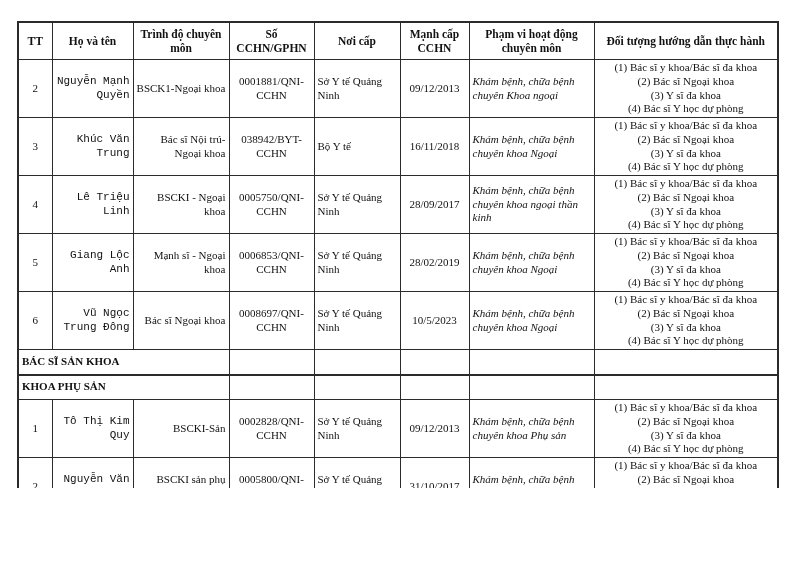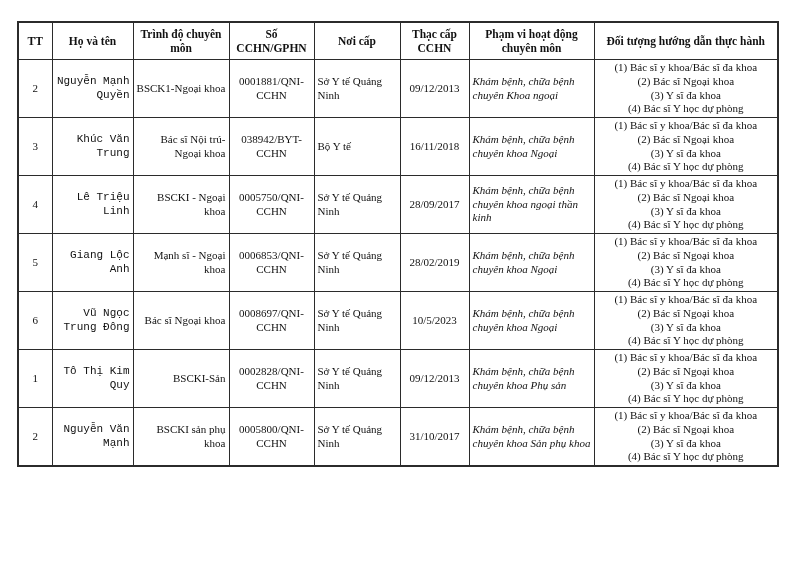--- a/index.html
+++ b/index.html
@@ -78,21 +78,21 @@
       <col style="width:125px">
       <col style="width:184px">
     </colgroup>
     <thead>
       <tr class="header-row">
         <th>TT</th>
         <th>Họ và tên</th>
         <th>Trình độ chuyên môn</th>
         <th>Số CCHN/GPHN</th>
         <th>Nơi cấp</th>
-        <th>Thạc cấp CCHN</th>
+        <th>Mạnh cấp CCHN</th>
         <th>Phạm vi hoạt động chuyên môn</th>
         <th>Đối tượng hướng dẫn thực hành</th>
       </tr>
     </thead>
     <tbody>
 
     <tr class="row-data">
           <td class="c-tt">2</td>
           <td class="c-name">Nguyễn Mạnh Quyền</td>
           <td class="c-qual">BSCK1-Ngoại khoa</td>
@@ -160,20 +160,36 @@
           <td class="c-issuer">Sở Y tế Quảng Ninh</td>
           <td class="c-date">10/5/2023</td>
           <td class="c-scope">Khám bệnh, chữa bệnh chuyên khoa Ngoại</td>
           <td class="c-subj">
             <div class="subject-line">(1) Bác sĩ y khoa/Bác sĩ đa khoa</div>
             <div class="subject-line">(2) Bác sĩ Ngoại khoa</div>
             <div class="subject-line">(3) Y sĩ đa khoa</div>
             <div class="subject-line">(4) Bác sĩ Y học dự phòng</div>
           </td>
         </tr>
+        <tr class="row-section thick-bottom">
+          <td colspan="3" class="section-cell">BÁC SĨ SẢN KHOA</td>
+          <td></td>
+          <td></td>
+          <td></td>
+          <td></td>
+          <td></td>
+        </tr>
+        <tr class="row-section">
+          <td colspan="3" class="section-cell">KHOA PHỤ SẢN</td>
+          <td></td>
+          <td></td>
+          <td></td>
+          <td></td>
+          <td></td>
+        </tr>
         <tr class="row-data">
           <td class="c-tt">1</td>
           <td class="c-name">Tô Thị Kim Quy</td>
           <td class="c-qual">BSCKI-Sản</td>
           <td class="c-cert">0002828/QNI-CCHN</td>
           <td class="c-issuer">Sở Y tế Quảng Ninh</td>
           <td class="c-date">09/12/2013</td>
           <td class="c-scope">Khám bệnh, chữa bệnh chuyên khoa Phụ sản</td>
           <td class="c-subj">
             <div class="subject-line">(1) Bác sĩ y khoa/Bác sĩ đa khoa</div>

